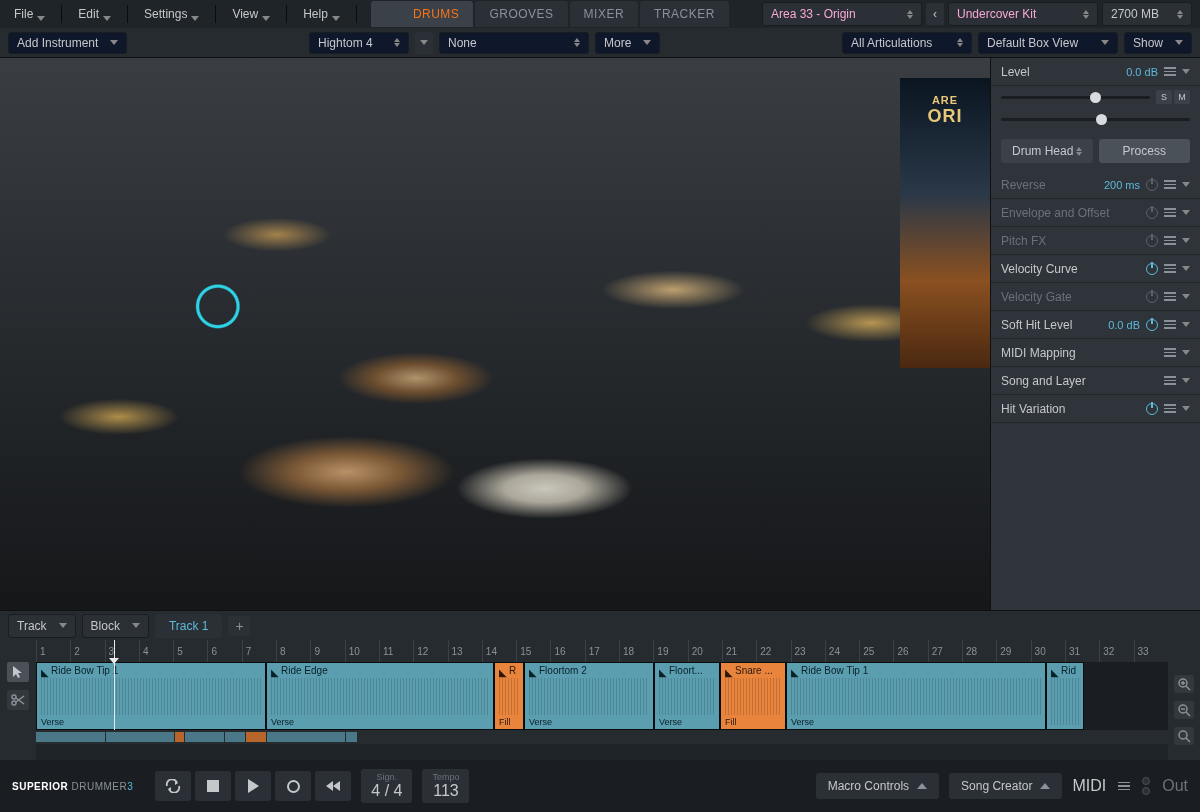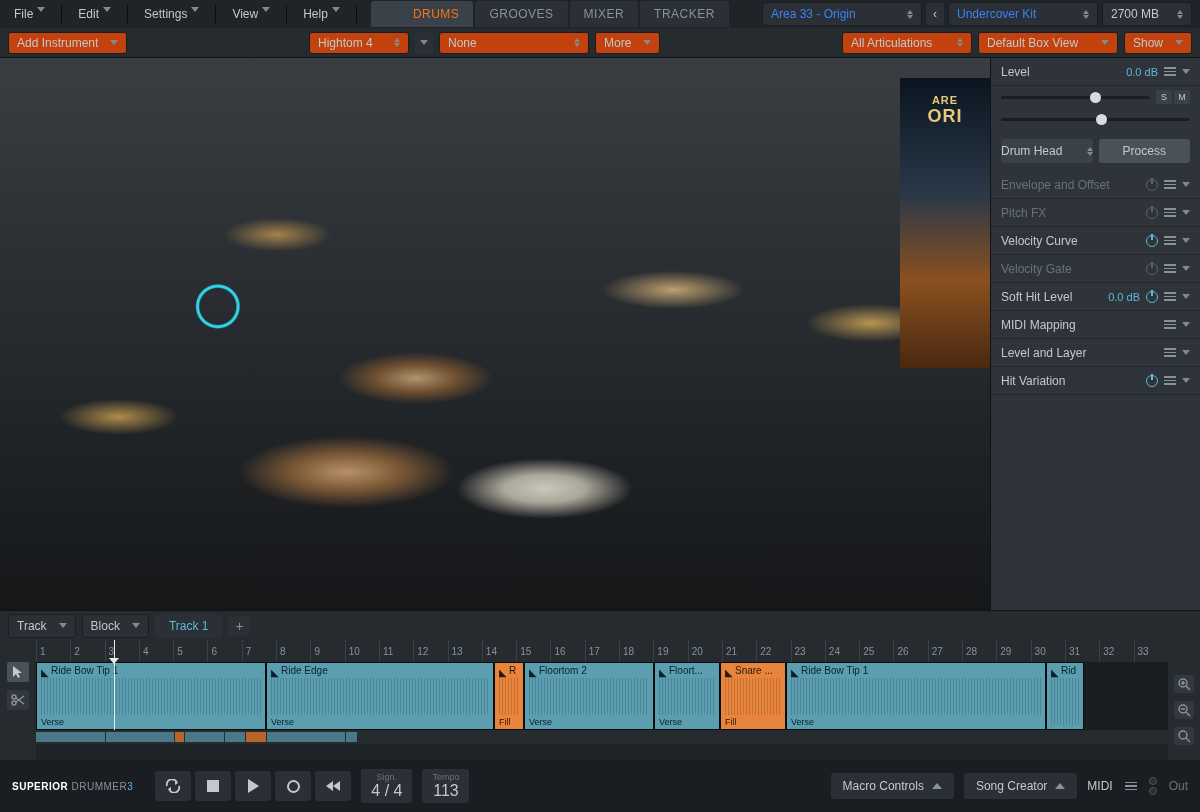--- a/index.html
+++ b/index.html
@@ -1,33 +1,33 @@
 <!DOCTYPE html>
 <html><head>
 <meta charset="utf-8">
 <style>
 * { margin:0; padding:0; box-sizing:border-box; font-family:"Segoe UI",Arial,sans-serif; }
 body { background:#1a1d20; color:#c5c8cb; width:1200px; height:812px; overflow:hidden; font-size:12px; user-select:none; }
 .top-menu { height:28px; background:#1f2428; display:flex; align-items:center; padding:0 8px; gap:4px; }
-.menu-item { padding:4px 6px; display:flex; align-items:flex-start; gap:4px; cursor:pointer; }
+.menu-item { padding:4px 6px; display:flex; align-items:flex-end; gap:4px; cursor:pointer; }
 .chev { width:0; height:0; border-left:4px solid transparent; border-right:4px solid transparent; border-top:5px solid #888; display:inline-block; }
 .sep { width:1px; height:18px; background:#0a0c0e; margin:0 6px; }
 .tabs { display:flex; gap:2px; margin-left:4px; }
 .tab { padding:6px 14px; background:#2a3036; border-radius:3px 3px 0 0; cursor:pointer; color:#8a9299; font-weight:500; letter-spacing:0.5px; }
 .tab.active { background:#3a4148; color:#f97316;padding-left:42px; }
 .top-right { display:flex; gap:4px; margin-left:auto; align-items:center; }
 .dropdown { background:#2a3036; border:1px solid #1a1d20; border-radius:3px; padding:4px 8px; display:flex; align-items:center; gap:6px; cursor:pointer; min-width:0; white-space:nowrap; }
-.dropdown .blue { color:#3b82f6; }
+.dropdown .blue { color:#f9a8d4; }
 .updown { display:flex; flex-direction:column; gap:1px; margin-left:auto; }
 .updown span { width:0; height:0; border-left:3px solid transparent; border-right:3px solid transparent; }
 .updown .u { border-bottom:4px solid #888; }
 .updown .d { border-top:4px solid #888; }
 .arrow-btn { width:18px; height:22px; background:#2a3036; border-radius:2px; display:flex; align-items:center; justify-content:center; cursor:pointer; }
 .sub-bar { height:30px; background:#262b30; display:flex; align-items:center; padding:0 8px; gap:6px; border-bottom:1px solid #0f1214; }
-.sub-bar .dropdown { background:#c2410c; height:22px; }
+.sub-bar .dropdown { background:#0f172a; height:22px; }
 .flex-spacer { flex:1; }
 .main-area { display:flex; height:552px; }
 .drum-view { flex:1; background:linear-gradient(180deg,#3a3e42 0%,#2a2e32 40%,#151719 100%); position:relative; overflow:hidden; }
 .drum-view::before { content:""; position:absolute; inset:0; background:
   radial-gradient(ellipse 180px 60px at 35% 75%, #d4a574 0%, #8b6239 30%, transparent 60%),
   radial-gradient(ellipse 160px 55px at 55% 78%, #e8e4d8 0%, #c5bfb0 25%, transparent 55%),
   radial-gradient(ellipse 120px 40px at 42% 58%, #c8a878 0%, #7a5530 35%, transparent 65%),
   radial-gradient(ellipse 130px 35px at 68% 42%, #d8b47a 0%, transparent 55%),
   radial-gradient(ellipse 100px 30px at 12% 65%, #c8a050 0%, transparent 60%),
   radial-gradient(ellipse 110px 32px at 88% 48%, #d0a858 0%, transparent 60%),
@@ -48,21 +48,21 @@
 .pwr::after { content:""; position:absolute; top:-2px; left:4px; width:2px; height:6px; background:#5fb8d8; }
 .pwr.off::after { background:#5a6268; }
 .lines-icon { width:12px; display:flex; flex-direction:column; gap:2px; cursor:pointer; }
 .lines-icon span { height:1.5px; background:#8a9299; }
 .slider-row { padding:4px 10px 10px; }
 .slider-track { height:3px; background:#1a1e22; border-radius:2px; position:relative; }
 .slider-thumb { position:absolute; top:-4px; width:11px; height:11px; background:#d8dce0; border-radius:50%; cursor:pointer; }
 .sm-btns { display:flex; gap:2px; margin-left:6px; }
 .sm-btn { width:16px; height:14px; background:#3a4148; border-radius:2px; font-size:9px; display:flex; align-items:center; justify-content:center; cursor:pointer; }
 .proc-row { padding:8px 10px; display:flex; gap:6px; }
-.proc-btn { flex:1; background:#3a4148; border-radius:3px; padding:5px 0; display:flex; align-items:center; justify-content:space-between; cursor:pointer; }
+.proc-btn { flex:1; background:#3a4148; border-radius:3px; padding:5px 11px; display:flex; align-items:center; justify-content:space-between; cursor:pointer; }
 .proc-btn.solid { justify-content:center; background:#4a5158; }
 .track-hdr { height:30px; background:#262b30; display:flex; align-items:center; padding:0 8px; gap:6px; border-top:1px solid #0f1214; }
 .track-tab { padding:5px 14px; background:#2a3036; color:#5fb8d8; border-radius:3px 3px 0 0; cursor:pointer; display:flex; align-items:center; gap:8px; }
 .add-tab { width:22px; height:20px; background:#2a3036; border-radius:2px; display:flex; align-items:center; justify-content:center; cursor:pointer; font-size:14px; color:#8a9299; }
 .timeline { height:120px; background:#1f2428; display:flex; }
 .tl-tools { width:36px; background:#262b30; display:flex; flex-direction:column; align-items:center; padding-top:22px; gap:8px; }
 .tl-tool { width:22px; height:20px; background:#32383e; border-radius:2px; display:flex; align-items:center; justify-content:center; cursor:pointer; }
 .tl-tool.active { background:#4a5158; }
 .tl-main { flex:1; position:relative; }
 .tl-ruler { height:22px; background:#262b30; display:flex; position:relative; }
@@ -90,21 +90,21 @@
 .transport { display:flex; gap:4px; margin-left:12px; }
 .tp-btn { width:36px; height:30px; background:#2a3036; border-radius:3px; display:flex; align-items:center; justify-content:center; cursor:pointer; }
 .tp-play { width:0; height:0; border-top:7px solid transparent; border-bottom:7px solid transparent; border-left:11px solid #c5c8cb; }
 .tp-stop { width:12px; height:12px; background:#c5c8cb; }
 .tp-rec { width:13px; height:13px; border:2px solid #c5c8cb; border-radius:50%; }
 .info-box { background:#2a3036; border-radius:3px; padding:3px 10px; display:flex; flex-direction:column; align-items:center; font-size:10px; cursor:pointer; }
 .info-box .lbl { color:#6a7278; font-size:9px; }
 .info-box .val { color:#c5c8cb; font-size:16px; }
 .macro { background:#2a3036; border-radius:3px; padding:6px 12px; display:flex; align-items:center; gap:8px; cursor:pointer; }
 .expand-icon { width:0; height:0; border-left:5px solid transparent; border-right:5px solid transparent; border-bottom:6px solid #8a9299; }
-.midi-box { display:flex; align-items:center; gap:12px; font-size:12px; }
+.midi-box { display:flex; align-items:center; gap:12px; font-size:16px; }
 .midi-led { width:8px; height:8px; border-radius:50%; background:#2a3036; border:1px solid #4a5158; }
 .tri-icon { width:8px; height:8px; display:inline-block; }
 </style>
 </head>
 <body>
 
 <div class="top-menu">
   <div class="menu-item">
       <span>File</span>
       <span class="chev"></span>
@@ -247,20 +247,31 @@
           <span class="updown">
             <span class="u"></span>
             <span class="d"></span>
           </span>
         </div>
       <div class="proc-btn solid">
           <span>Process</span>
         </div>
     </div>
     <div class="panel-row dim">
+      <span class="panel-label">Reverse</span>
+      <span class="panel-val">200 ms</span>
+      <div class="pwr off"></div>
+      <div class="lines-icon">
+          <span></span>
+          <span></span>
+          <span></span>
+        </div>
+      <span class="chev"></span>
+    </div>
+    <div class="panel-row dim">
       <span class="panel-label">Envelope and Offset</span>
       <div class="pwr off"></div>
       <div class="lines-icon">
           <span></span>
           <span></span>
           <span></span>
         </div>
       <span class="chev"></span>
     </div>
     <div class="panel-row dim">
@@ -307,21 +318,21 @@
     <div class="panel-row">
       <span class="panel-label">MIDI Mapping</span>
       <div class="lines-icon">
           <span></span>
           <span></span>
           <span></span>
         </div>
       <span class="chev"></span>
     </div>
     <div class="panel-row">
-      <span class="panel-label">Level and Layer</span>
+      <span class="panel-label">Song and Layer</span>
       <div class="lines-icon">
           <span></span>
           <span></span>
           <span></span>
         </div>
       <span class="chev"></span>
     </div>
     <div class="panel-row">
       <span class="panel-label">Hit Variation</span>
       <div class="pwr"></div>

